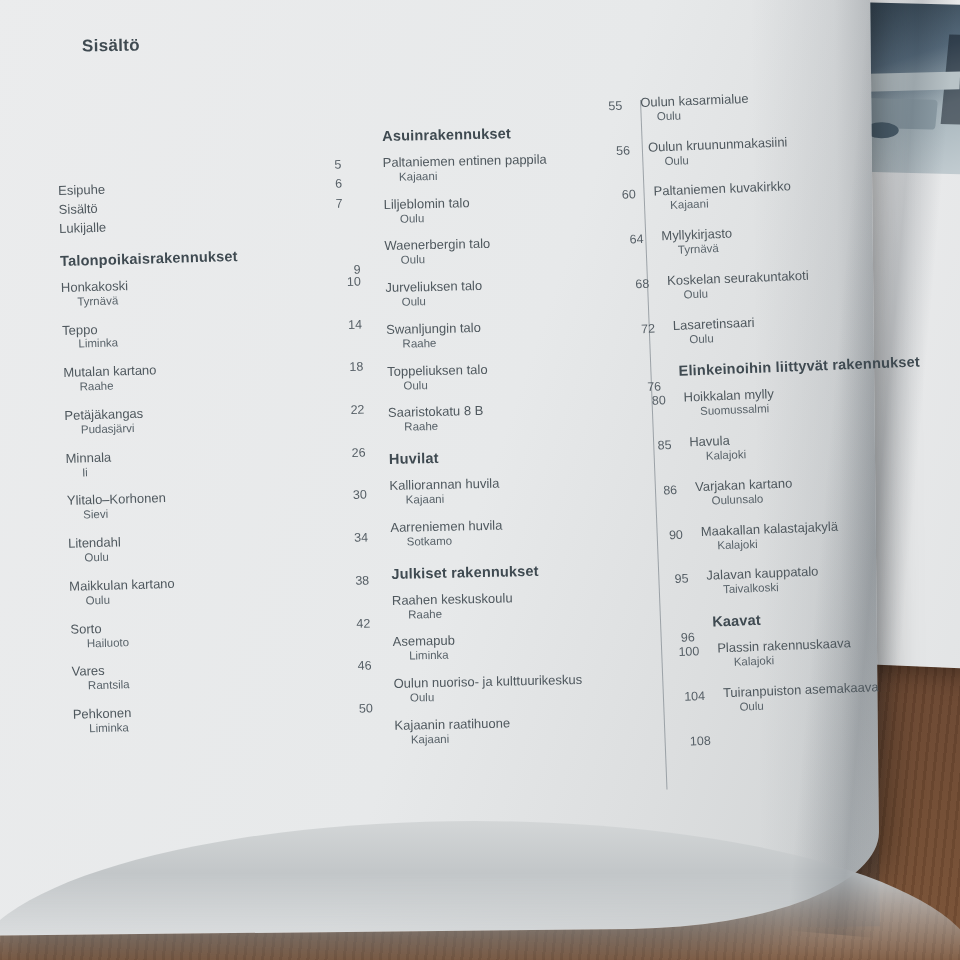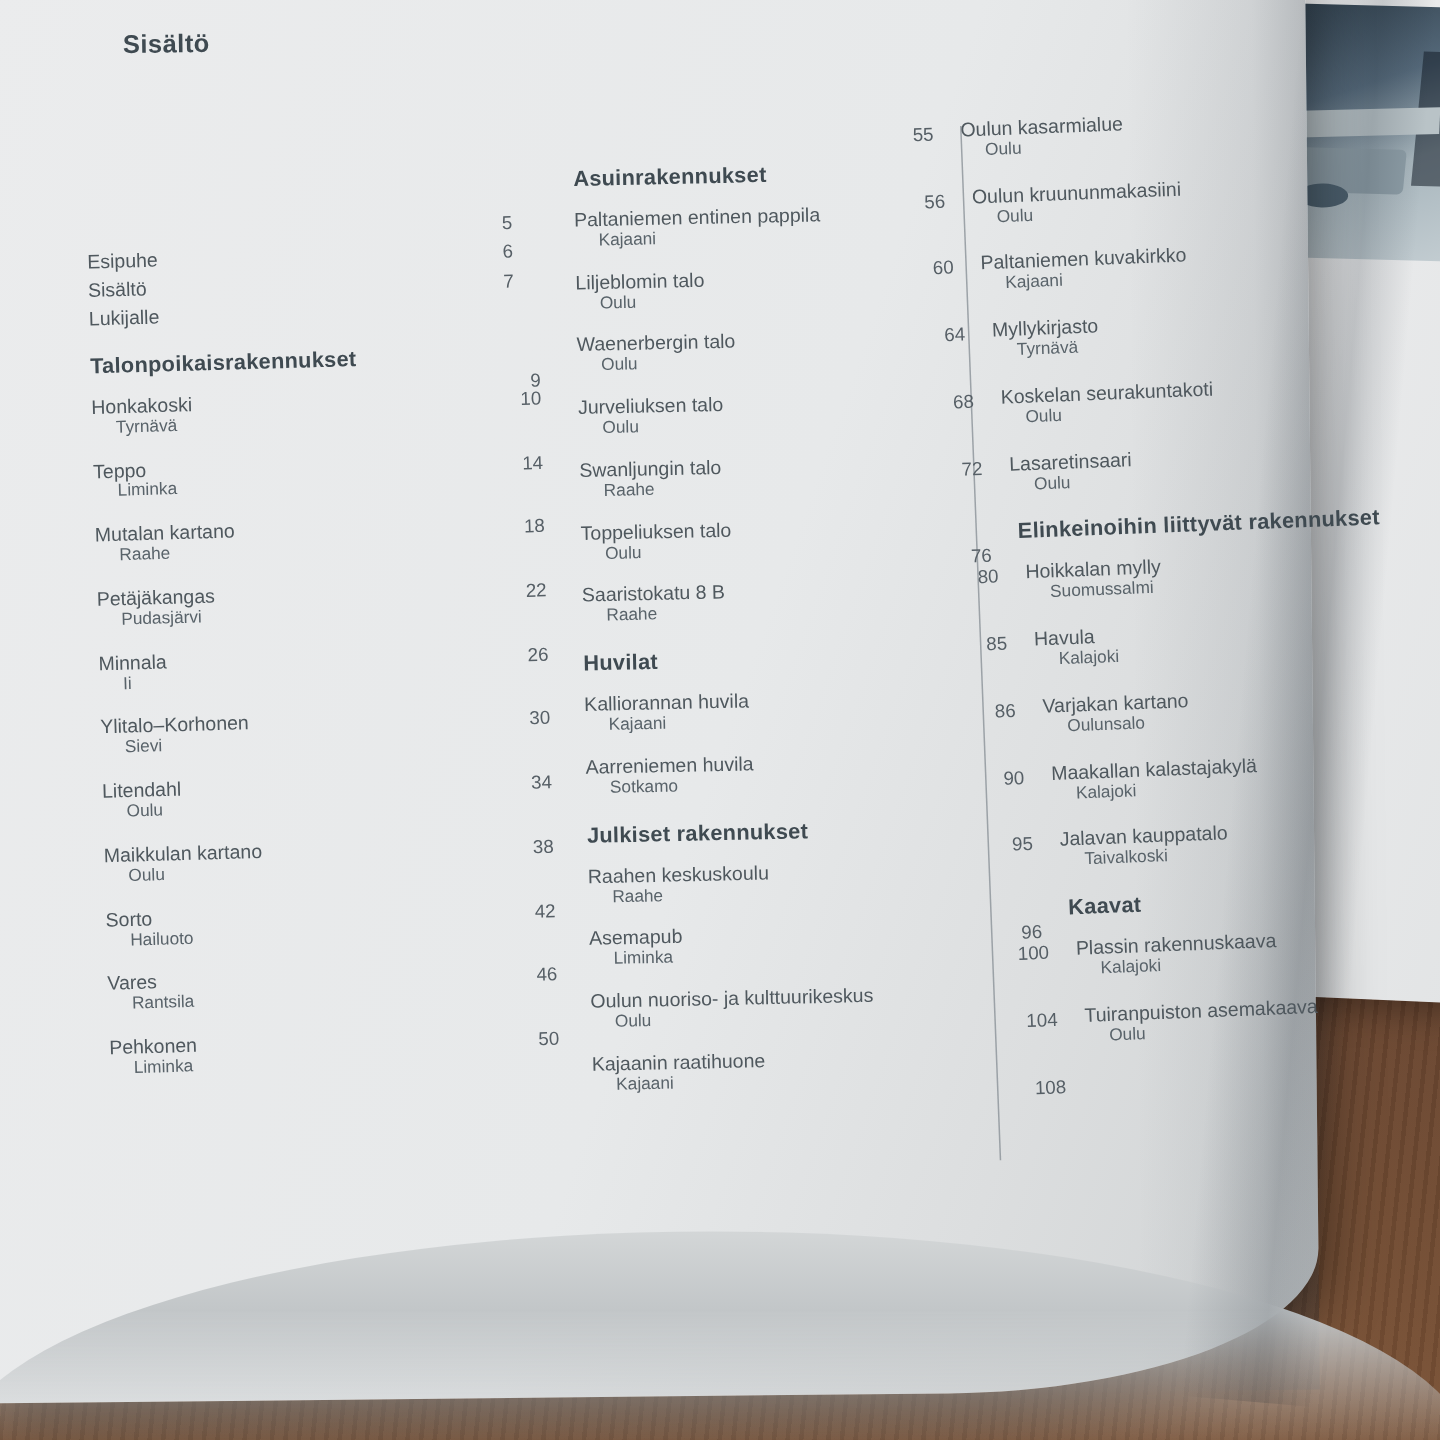--- a/index.html
+++ b/index.html
@@ -128,21 +128,21 @@
     width: 90px;
     height: 960px;
     background: linear-gradient(90deg, rgba(30,40,50,0.0) 0%, rgba(30,40,50,0.18) 60%, rgba(30,40,50,0.0) 100%);
     transform: rotate(5deg);
     pointer-events: none;
   }
 
   
   .content {
     position: absolute;
-    left: 0; top: 0;
+    left: 0; top: 16px;
     width: 960px;
     height: 853px;
     color: #4d565c;
   }
   .title {
     position: absolute;
     left: 82px;
     top: 20px;
     font-size: 17px;
     font-weight: bold;

